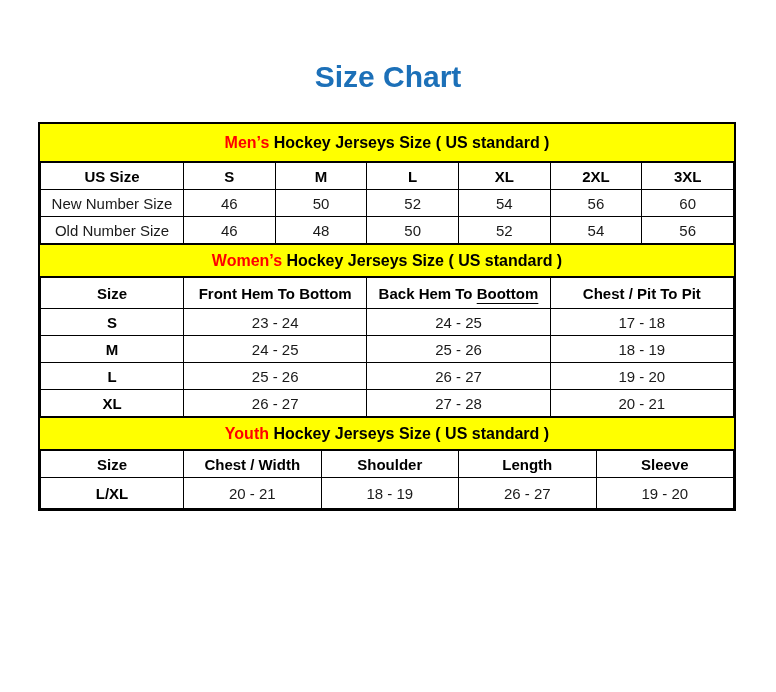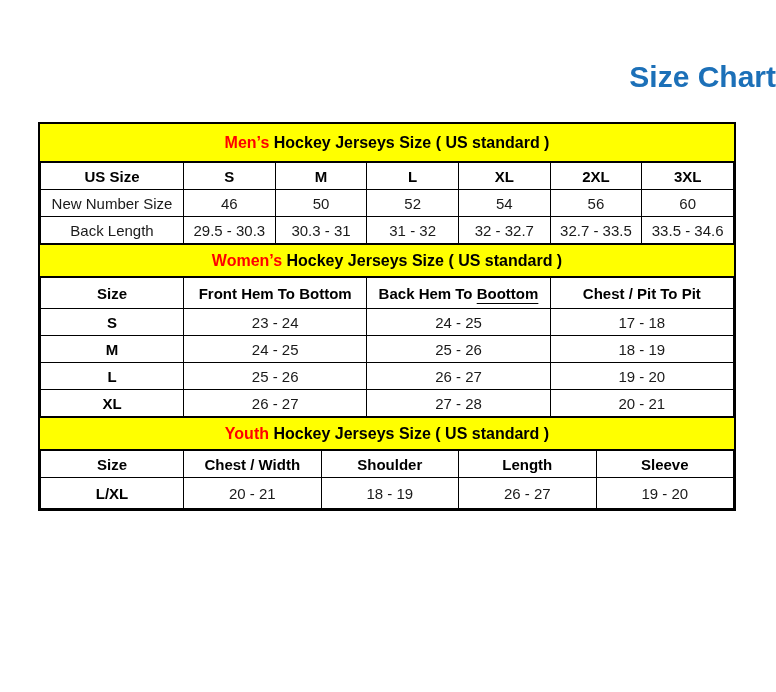--- a/index.html
+++ b/index.html
@@ -5,21 +5,21 @@
   html, body { margin: 0; padding: 0; background: #ffffff; }
   body {
     width: 776px; height: 692px;
     font-family: "Liberation Sans", sans-serif;
     color: #1a1a1a;
   }
   .page { position: relative; width: 776px; height: 692px; overflow: hidden; background: #ffffff; }
 
   .title {
     position: absolute; top: 60px; left: 0; width: 776px;
-    margin: 0; text-align: right;
+    margin: 0; text-align: center;
     font-size: 30px; font-weight: bold; color: #1c70b8;
     letter-spacing: 0px;
   }
 
   .stack {
     position: absolute; left: 38px; top: 122px; width: 694px;
     border: 2px solid #000;
     background: #ffffff;
   }
 
@@ -105,27 +105,27 @@
             <tr>
               <td class="rowlabel">New Number Size</td>
               <td>46</td>
               <td>50</td>
               <td>52</td>
               <td>54</td>
               <td>56</td>
               <td>60</td>
             </tr>
             <tr>
-              <td class="rowlabel">Back Length</td>
-              <td>29.5 - 30.3</td>
-              <td>30.3 - 31</td>
-              <td>31 - 32</td>
-              <td>32 - 32.7</td>
-              <td>32.7 - 33.5</td>
-              <td>33.5 - 34.6</td>
+              <td class="rowlabel">Old Number Size</td>
+              <td>46</td>
+              <td>48</td>
+              <td>50</td>
+              <td>52</td>
+              <td>54</td>
+              <td>56</td>
             </tr>
           </tbody>
       </table>
     </section>
 
     <section class="t-womens">
       <div class="band"><span class="accent">Women’s</span><span> Hockey Jerseys Size ( US standard )</span></div>
       <table class="size-table">
         <colgroup>
             <col style="width: 143px;">

